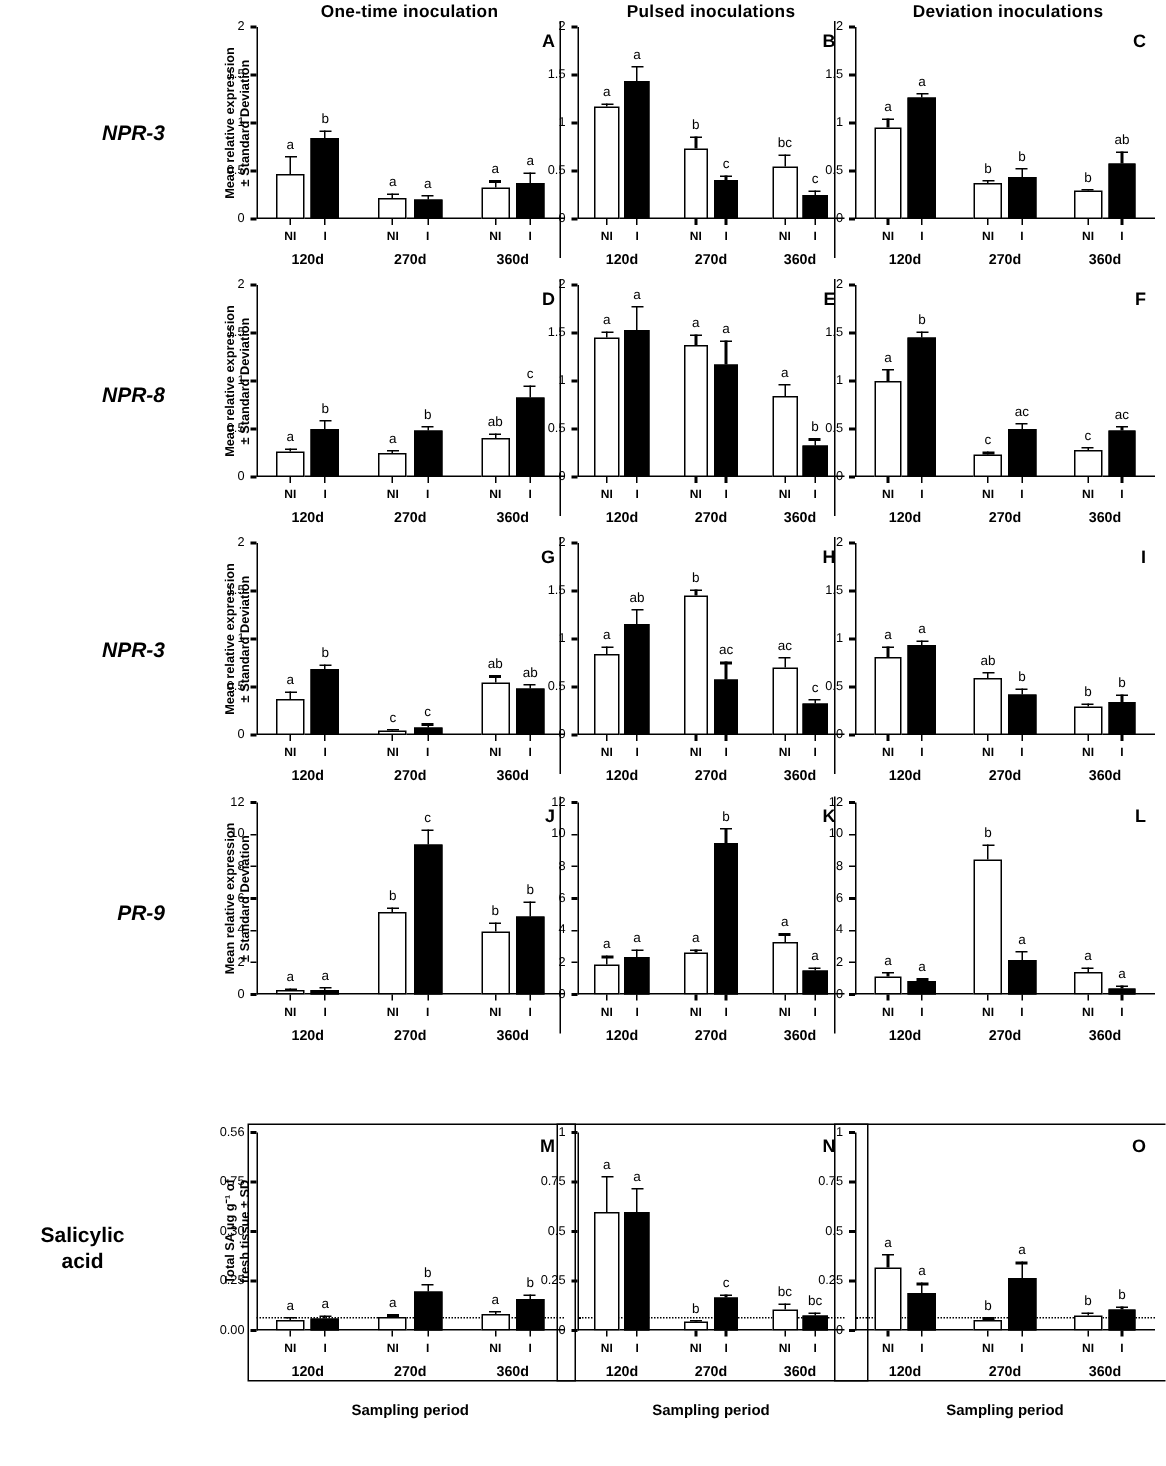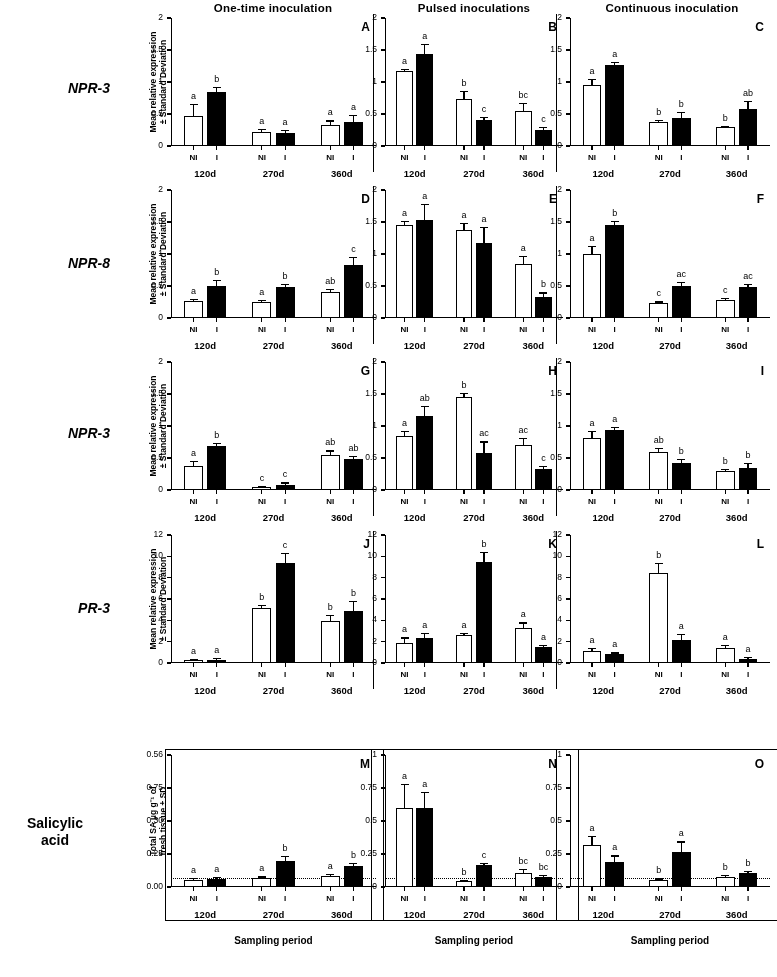--- a/index.html
+++ b/index.html
@@ -34,25 +34,25 @@
   .grouplab{position:absolute;font-size:9.5px;font-weight:bold;text-align:center;width:50px;}
   .sampling{position:absolute;font-size:10px;font-weight:bold;text-align:center;width:140px;}
   .dashline{position:absolute;height:0;border-top:1.6px dotted #000;}
 </style>
 </head>
 <body>
 
 <div class="wrap" id="wrap">
     <div class="colhead" style="left:173px;width:200px;">One-time  inoculation</div>
     <div class="colhead" style="left:374px;width:200px;">Pulsed  inoculations</div>
-    <div class="colhead" style="left:572px;width:200px;">Continuous  inoculation</div>
+    <div class="colhead" style="left:572px;width:200px;">Deviation  inoculations</div>
     <div class="rowlabel" style="left:0px;top:80px;">NPR-3</div>
     <div class="rowlabel" style="left:0px;top:255px;">NPR-8</div>
     <div class="rowlabel" style="left:0px;top:425px;">NPR-3</div>
-    <div class="rowlabel" style="left:0px;top:600px;">PR-3</div>
+    <div class="rowlabel" style="left:0px;top:600px;">PR-9</div>
     <div class="rowlabel noital" style="left: -5px; top: 815px; width: 120px; text-align: center; line-height: 1.2;">Salicylic<br>acid</div>
     <div class="ytitle" style="left:99px;top:52px;width:120px;height:60px;display:flex;align-items:center;justify-content:center;">Mean relative expression<br>± Standard Deviation</div>
     <div class="ytitle" style="left:99px;top:224px;width:120px;height:60px;display:flex;align-items:center;justify-content:center;">Mean relative expression<br>± Standard Deviation</div>
     <div class="ytitle" style="left:99px;top:396px;width:120px;height:60px;display:flex;align-items:center;justify-content:center;">Mean relative expression<br>± Standard Deviation</div>
     <div class="ytitle" style="left:99px;top:569px;width:120px;height:60px;display:flex;align-items:center;justify-content:center;">Mean relative expression<br>± Standard Deviation</div>
     <div class="ytitle" style="left:99px;top:791px;width:120px;height:60px;display:flex;align-items:center;justify-content:center;">Total SA µg g⁻¹ of<br>fresh tissue ± SD</div>
     <div class="panel" style="left:171px;top:18px;width:205px;height:128px;">
       <div class="plotframe"></div>
       <div class="panel-letter" style="right:6px;top:2px;">A</div>
       <div class="tick" style="top:127.4px;"></div>

